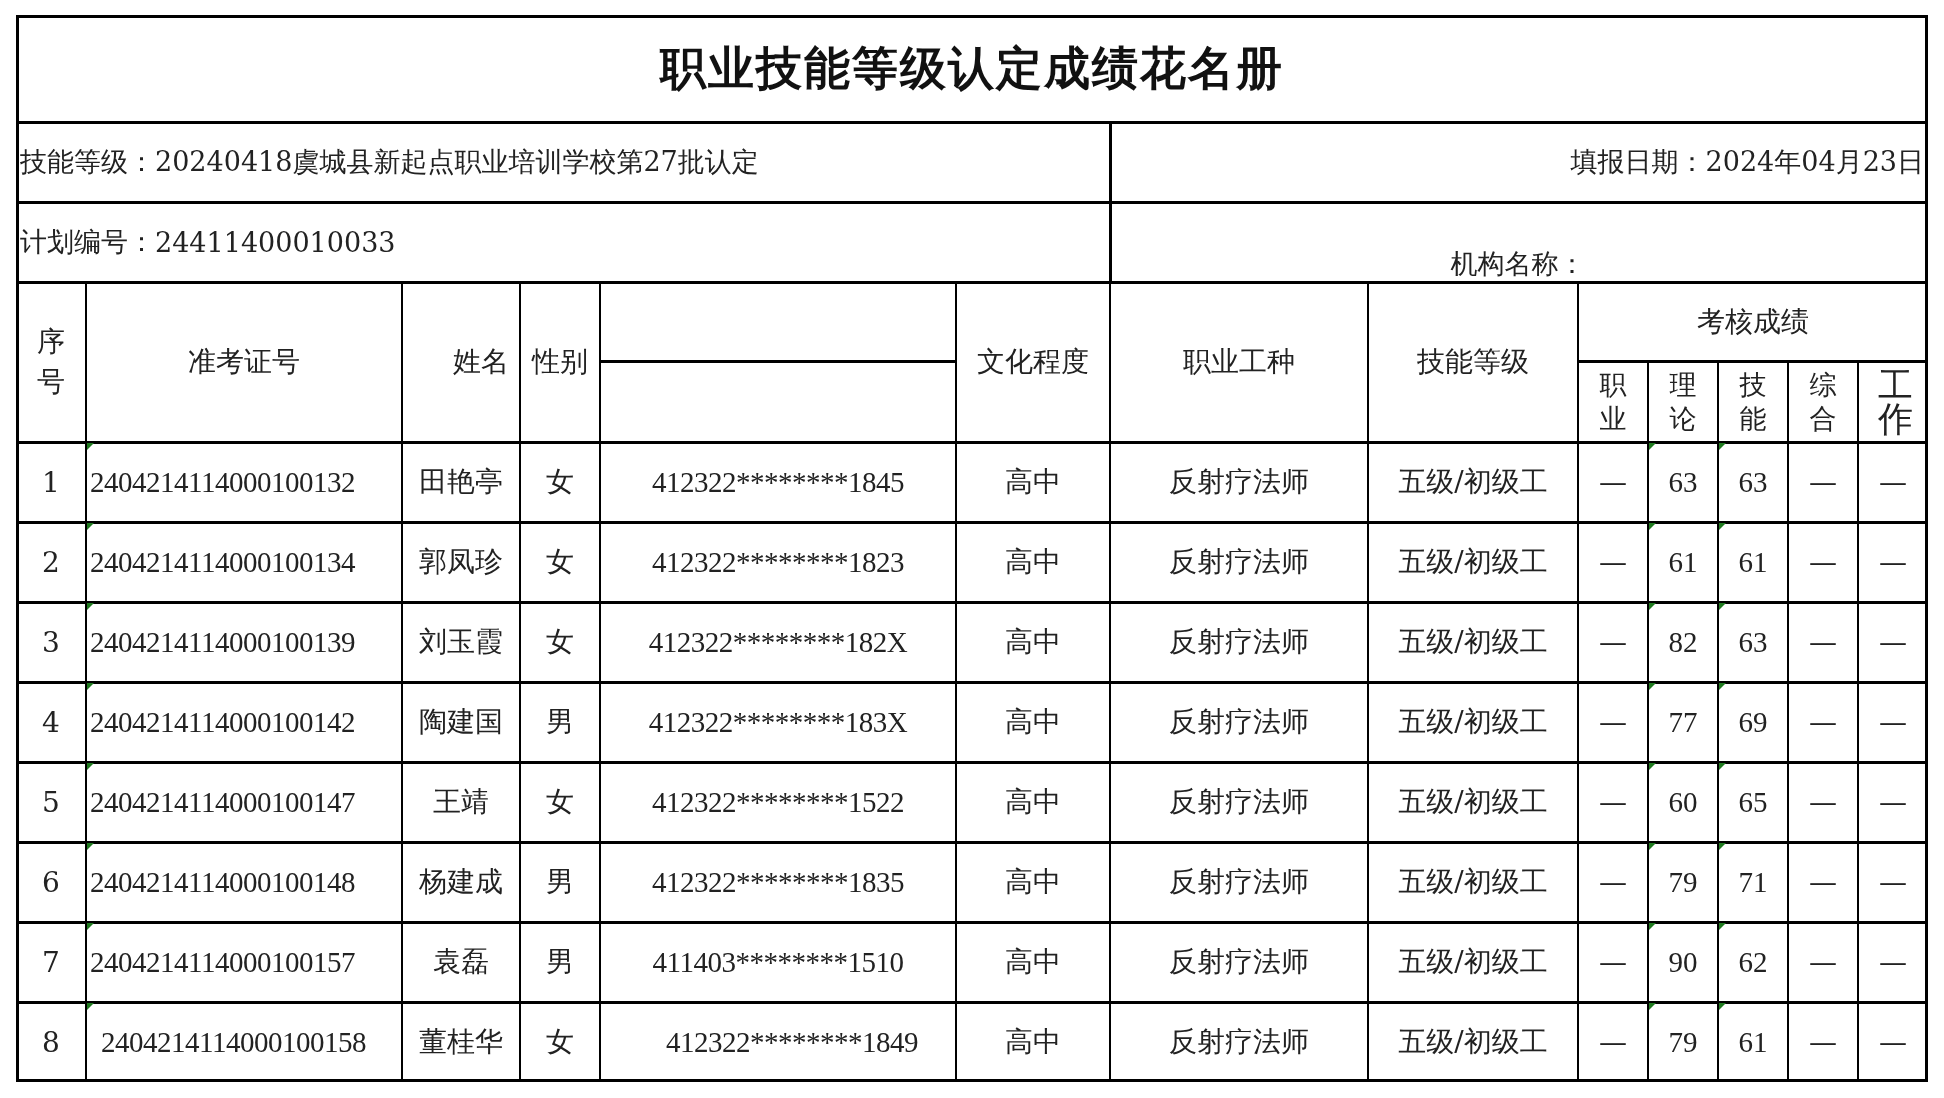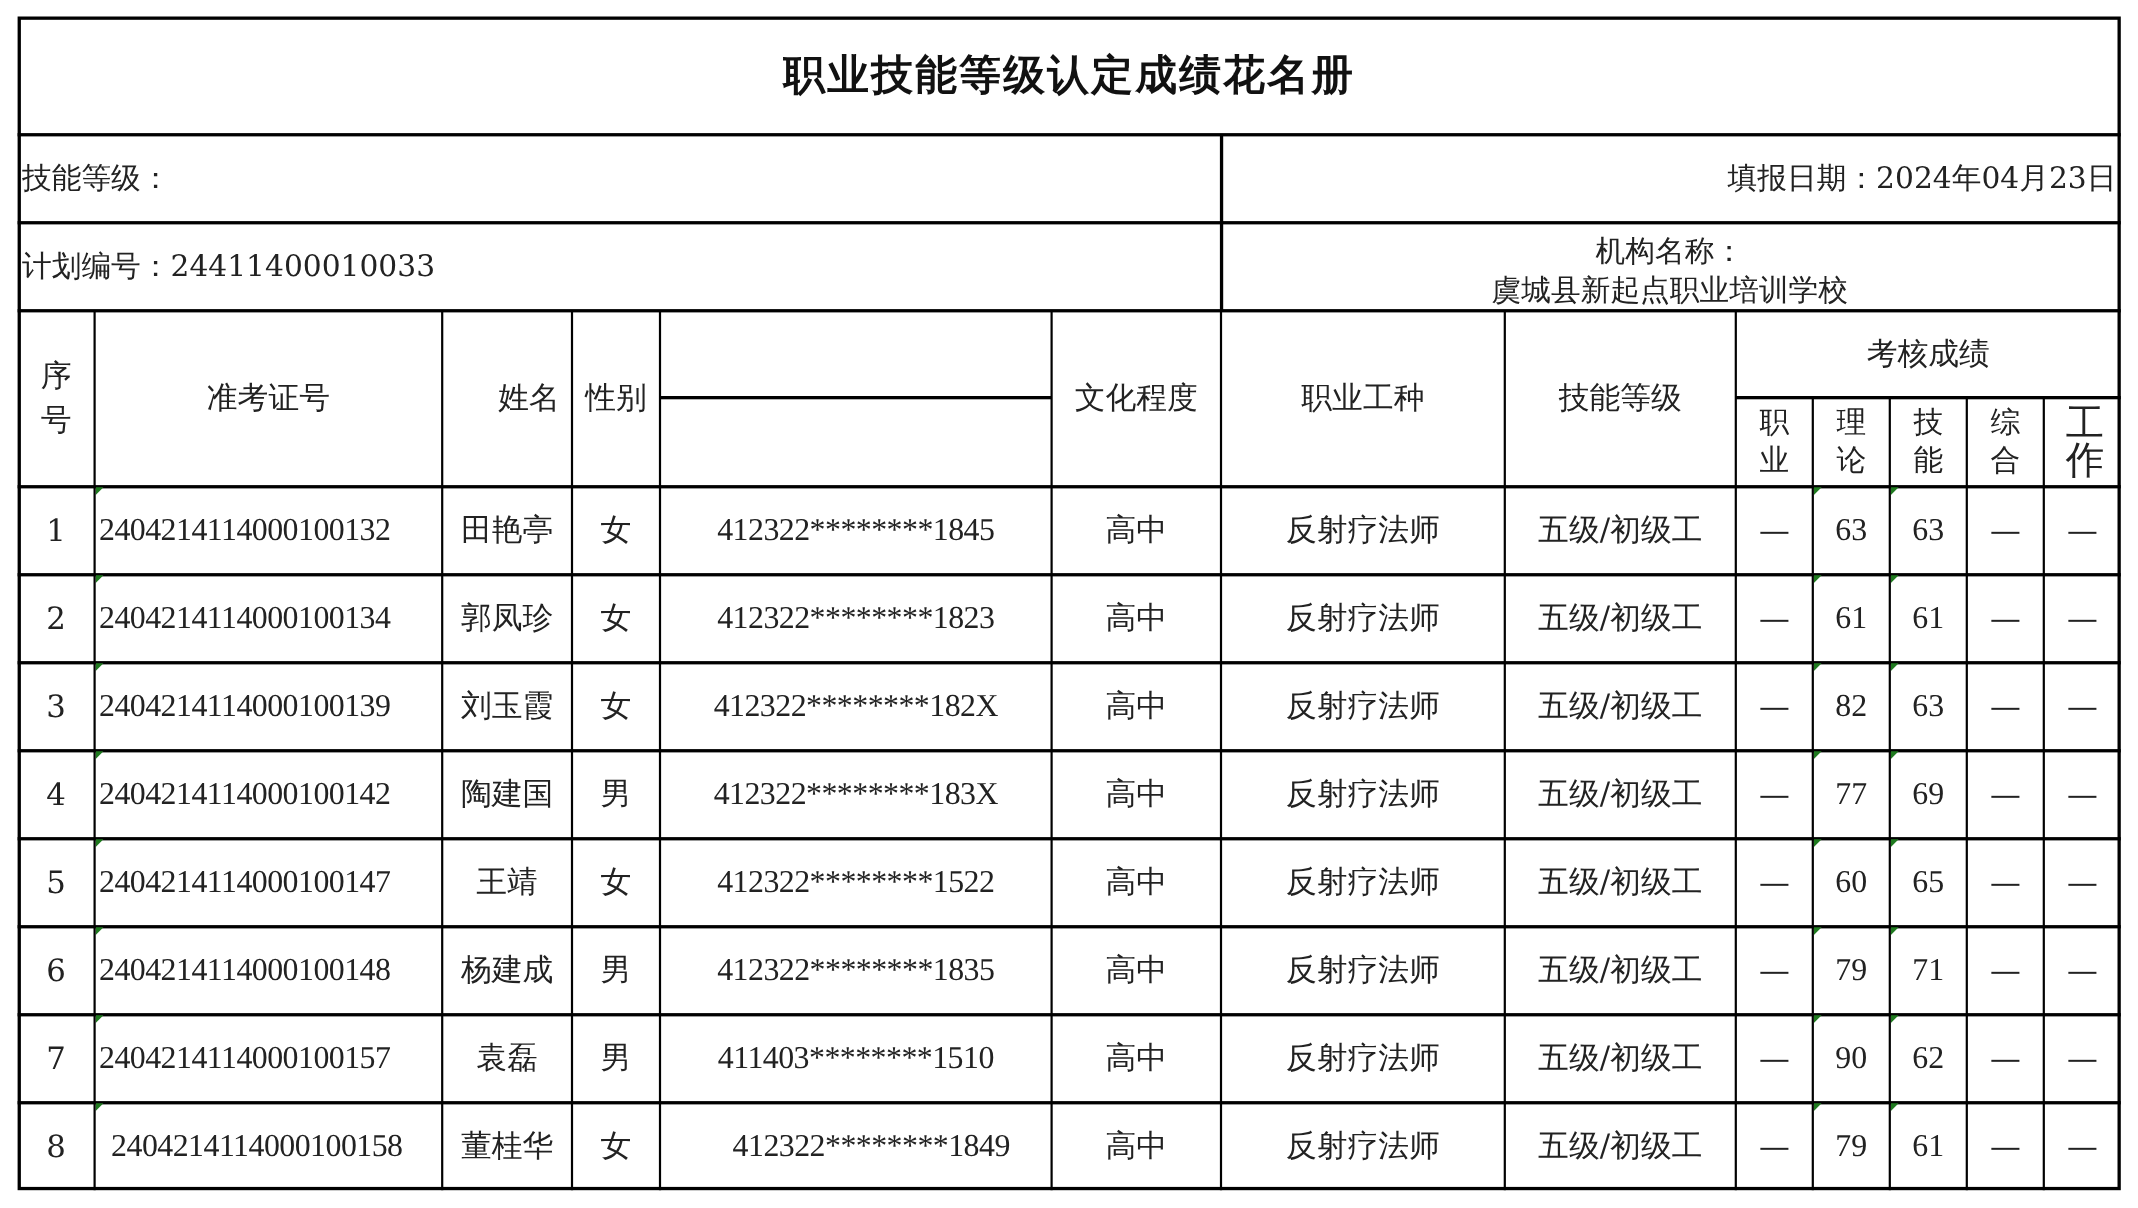--- a/index.html
+++ b/index.html
@@ -5,52 +5,52 @@
   html, body { margin:0; padding:0; background:#ffffff; }
   body { width:1944px; height:1098px; position:relative; overflow:hidden;
          font-family:"DejaVu Serif","Liberation Serif",serif; color:#1a1a1a; }
   .sheet { position:absolute; left:16px; top:15px; width:1912px; height:1067px;
            border:3px solid #000; box-sizing:border-box; }
   .cell { position:absolute; box-sizing:border-box; display:flex; align-items:center;
           justify-content:center; text-align:center; }
   .hl { position:absolute; background:#000; height:3px; }
   .vl { position:absolute; background:#000; width:2px; }
   .title { font-family:"DejaVu Sans","Liberation Sans",sans-serif; font-weight:bold;
-           font-size:38px; color:#111; letter-spacing:2px; }
+           font-size:46px; color:#111; letter-spacing:2px; }
   .info { font-size:27px; color:#222; }
   .hdr { font-size:28px; color:#222; }
   .stack { display:flex; flex-direction:column; line-height:38px; }
   .data { font-size:28px; color:#222; }
   .mono { font-family:"Liberation Serif","DejaVu Serif",serif; letter-spacing:-0.5px; font-size:29px; }
   .tri { position:absolute; width:0; height:0; border-top:7px solid #1f7a1f; border-right:7px solid transparent; }
 </style>
 </head>
 <body>
 
 <div class="sheet"></div>
 
 <div class="cell title" style="left:16px;top:15px;width:1912px;height:107px;">职业技能等级认定成绩花名册</div>
 <div class="hl" style="left:16px;top:121px;width:1912px;"></div>
 
 <div class="cell info" style="left:20px;top:122px;width:1088px;height:80px;justify-content:flex-start;">
   <span>技能等级：</span>
+    <span>20240418虞城县新起点职业培训学校第27批认定</span>
 </div>
 <div class="cell info" style="left:1112px;top:122px;width:812px;height:80px;justify-content:flex-end;">
   <span>填报日期：</span>
     <span>2024年04月23日</span>
 </div>
 <div class="hl" style="left:16px;top:201px;width:1912px;"></div>
 
 <div class="cell info" style="left:20px;top:202px;width:1088px;height:80px;justify-content:flex-start;">
   <span>计划编号：</span>
     <span>24411400010033</span>
 </div>
 <div class="cell info" style="left:1112px;top:202px;width:812px;height:80px;justify-content:flex-end;flex-direction:column;">
   <span>机构名称：</span>
-    <span>虞城县新起点职业培训学校</span>
 </div>
 <div class="hl" style="left:16px;top:281px;width:1912px;"></div>
 <div class="vl" style="left:1109px;top:122px;height:160px;width:3px;"></div>
 
 <div class="cell hdr" style="left:16px;top:282px;width:70px;height:160px;">
   <div class="stack">
       <span style="width:30px;word-break:break-all;line-height:40px;">序号</span>
     </div>
 </div>
 <div class="cell hdr" style="left:86px;top:282px;width:316px;height:160px;">准考证号</div>

